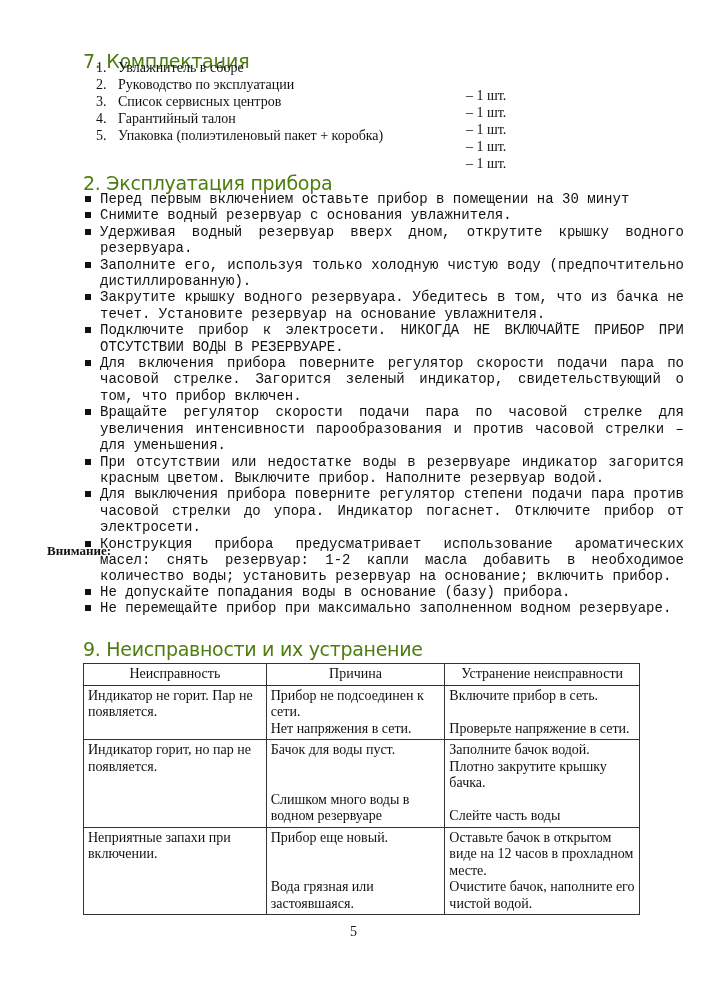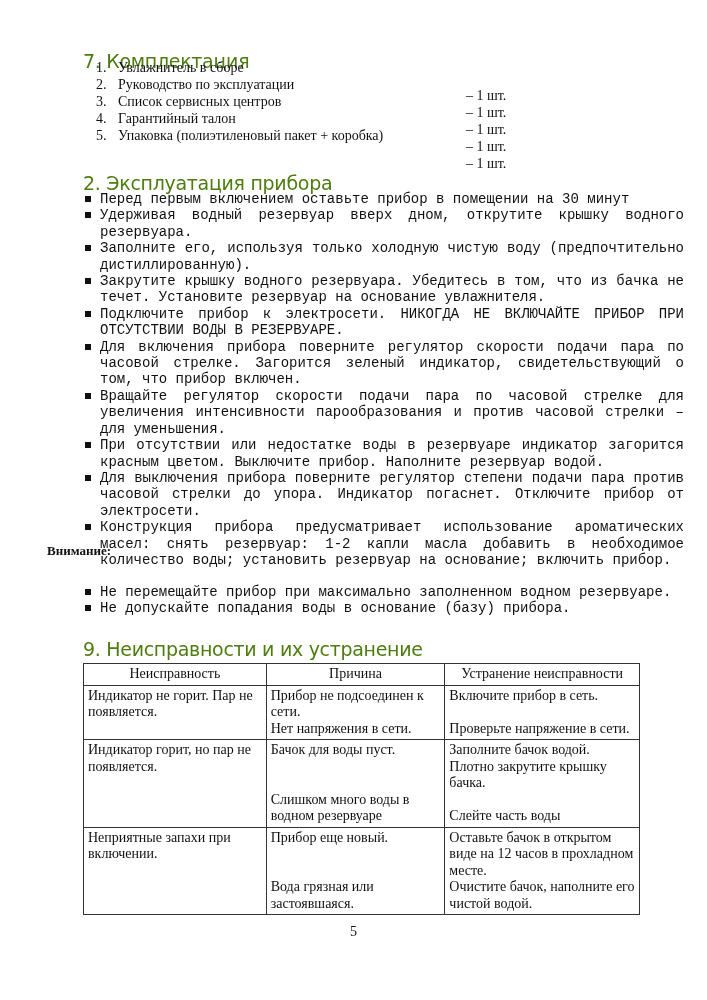--- a/index.html
+++ b/index.html
@@ -70,35 +70,36 @@
     <li>
         <span class="num">5.</span>
         <span class="txt">Упаковка (полиэтиленовый пакет + коробка)</span>
         <span class="qty">– 1 шт.</span>
       </li>
   </ol>
 
   <h2 id="h8" class="h">2. Эксплуатация прибора</h2>
   <ul id="ops" class="blist">
     <li><span class="bullet"></span><span>Перед первым включением оставьте прибор в помещении на 30 минут</span></li>
+    <li><span class="bullet"></span><span>Снимите водный резервуар с основания увлажнителя.</span></li>
     <li><span class="bullet"></span><span>Удерживая водный резервуар вверх дном, открутите крышку водного резервуара.</span></li>
     <li><span class="bullet"></span><span>Заполните его, используя только холодную чистую воду (предпочтительно дистиллированную).</span></li>
     <li><span class="bullet"></span><span>Закрутите крышку водного резервуара. Убедитесь в том, что из бачка не течет. Установите резервуар на основание увлажнителя.</span></li>
     <li><span class="bullet"></span><span>Подключите прибор к электросети. НИКОГДА НЕ ВКЛЮЧАЙТЕ ПРИБОР ПРИ ОТСУТСТВИИ ВОДЫ В РЕЗЕРВУАРЕ.</span></li>
     <li><span class="bullet"></span><span>Для включения прибора поверните регулятор скорости подачи пара по часовой стрелке. Загорится зеленый индикатор, свидетельствующий о том, что прибор включен.</span></li>
     <li><span class="bullet"></span><span>Вращайте регулятор скорости подачи пара по часовой стрелке для увеличения интенсивности парообразования и против часовой стрелки – для уменьшения.</span></li>
     <li><span class="bullet"></span><span>При отсутствии или недостатке воды в резервуаре индикатор загорится красным цветом. Выключите прибор. Наполните резервуар водой.</span></li>
     <li><span class="bullet"></span><span>Для выключения прибора поверните регулятор степени подачи пара против часовой стрелки до упора. Индикатор погаснет. Отключите прибор от электросети.</span></li>
     <li><span class="bullet"></span><span>Конструкция прибора предусматривает использование ароматических масел: снять резервуар: 1-2 капли масла добавить в необходимое количество воды; установить резервуар на основание; включить прибор.</span></li>
   </ul>
 
   <div id="warn-label">Внимание:</div>
   <ul id="warn-list" class="blist">
+    <li><span class="bullet"></span><span>Не допускайте попадания воды в основание (базу) прибора.</span></li>
     <li><span class="bullet"></span><span>Не перемещайте прибор при максимально заполненном водном резервуаре.</span></li>
-    <li><span class="bullet"></span><span>Не допускайте попадания воды в основание (базу) прибора.</span></li>
   </ul>
 
   <h2 id="h9" class="h">9. Неисправности и их устранение</h2>
   <table class="faults">
     <colgroup>
         <col class="c1">
         <col class="c2">
         <col class="c3">
       </colgroup>
     <thead>

